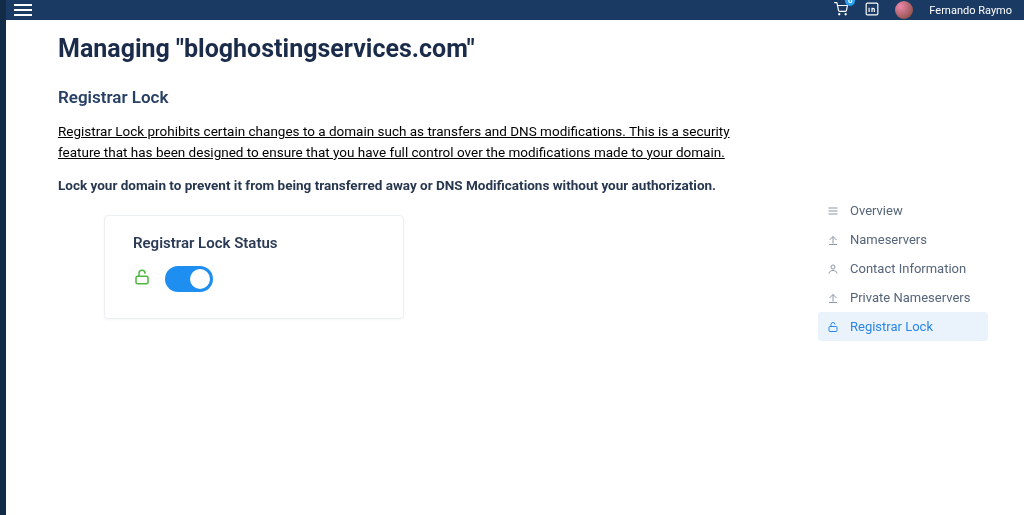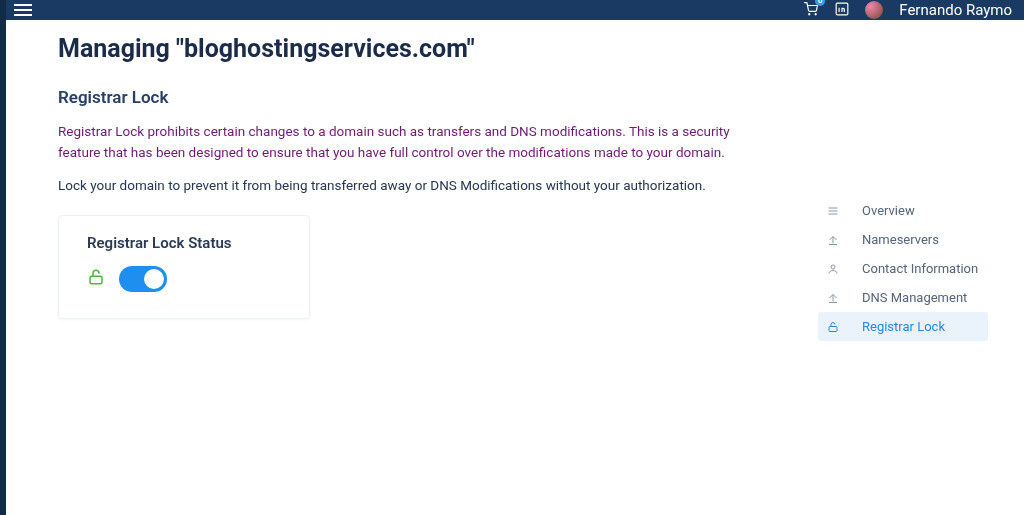--- a/index.html
+++ b/index.html
@@ -60,21 +60,21 @@
     align-items: center;
     justify-content: center;
   }
   .avatar {
     width: 18px;
     height: 18px;
     border-radius: 50%;
     background: radial-gradient(circle at 30% 30%, #e8a,#743);
   }
   .username {
-    font-size: 15px;
+    font-size: 11px;
     white-space: nowrap;
   }
 
   .page {
     padding: 14px 0 0 58px;
     position: relative;
     height: calc(515px - 20px);
   }
   .page-title {
     font-size: 25px;
@@ -84,38 +84,40 @@
   }
   .section-title {
     font-size: 17px;
     font-weight: 600;
     color: #274064;
     margin-bottom: 14px;
   }
   .desc {
     font-size: 13.5px;
     line-height: 1.55;
-    color: #701a75;
+    color: #000000;
     max-width: 700px;
     margin-bottom: 14px;
+    text-decoration: underline;
   }
   .bold-desc {
     font-size: 13.5px;
-    font-weight: 400;
+    font-weight: 700;
     color: #27374f;
     max-width: 720px;
     margin-bottom: 22px;
   }
   .card {
     background: #fff;
     border: 1px solid #eceff3;
     border-radius: 4px;
     box-shadow: 0 1px 3px rgba(0,0,0,0.04);
-    width: 252px;
+    width: 300px;
     padding: 18px 24px 26px 28px;
+    margin-left: 46px;
   }
   .card-title {
     font-size: 15px;
     font-weight: 600;
     color: #2b3a55;
     margin-bottom: 14px;
   }
   .card-row {
     display: flex;
     align-items: center;
@@ -144,21 +146,21 @@
 
   .sidebar {
     position: absolute;
     right: 36px;
     top: 176px;
     width: 170px;
   }
   .side-item {
     display: flex;
     align-items: center;
-    gap: 22px;
+    gap: 10px;
     padding: 7px 8px;
     font-size: 13px;
     color: #56657a;
     border-radius: 3px;
     cursor: pointer;
   }
   .side-item.active {
     background: #eaf3fb;
     color: #2a86e6;
   }
@@ -262,21 +264,21 @@
       </span>
       <span>Contact Information</span>
     </div>
     <div class="side-item">
       <span class="ico">
         <svg width="12" height="12" viewBox="0 0 24 24" fill="none" stroke="currentColor" stroke-width="2">
             <path d="M12 19V5M5 12l7-7 7 7"></path>
             <path d="M4 21h16"></path>
           </svg>
       </span>
-      <span>DNS Management</span>
+      <span>Private Nameservers</span>
     </div>
     <div class="side-item active">
       <span class="ico">
         <svg width="12" height="12" viewBox="0 0 24 24" fill="none" stroke="currentColor" stroke-width="2">
             <rect x="4" y="11" width="16" height="10" rx="2"></rect>
             <path d="M8 11V7a4 4 0 0 1 8 0"></path>
           </svg>
       </span>
       <span>Registrar Lock</span>
     </div>

